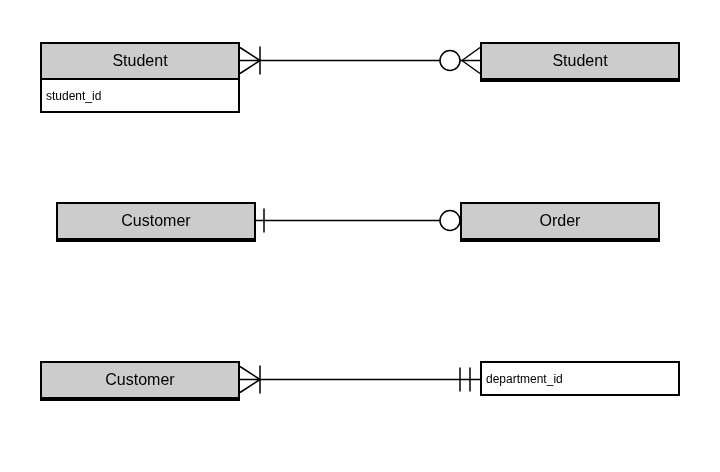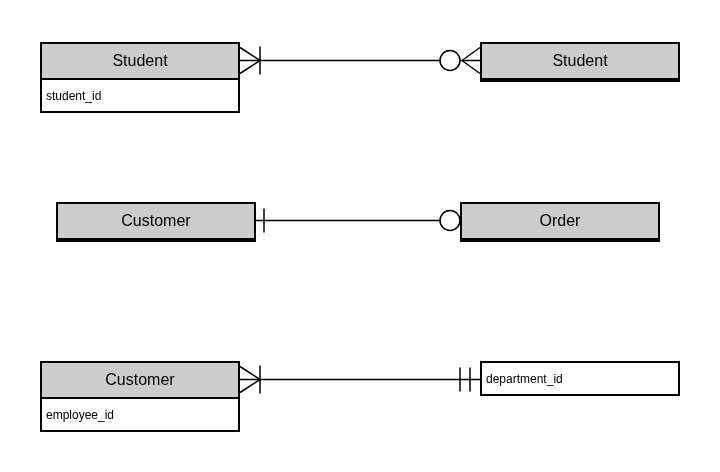--- a/index.html
+++ b/index.html
@@ -86,23 +86,20 @@
   <div class="entity pos-r2c2">
     <div class="entity-header">
       <span>Order</span>
     </div>
   </div>
 
   <div class="entity pos-r3c1">
     <div class="entity-header">
       <span>Customer</span>
     </div>
-    <div class="entity-body">
-      <span>employee_id</span>
-    </div>
   </div>
 
   <div class="entity pos-r3c2">
     <div class="entity-body">
       <span>department_id</span>
     </div>
   </div>
 
 </div>
 

